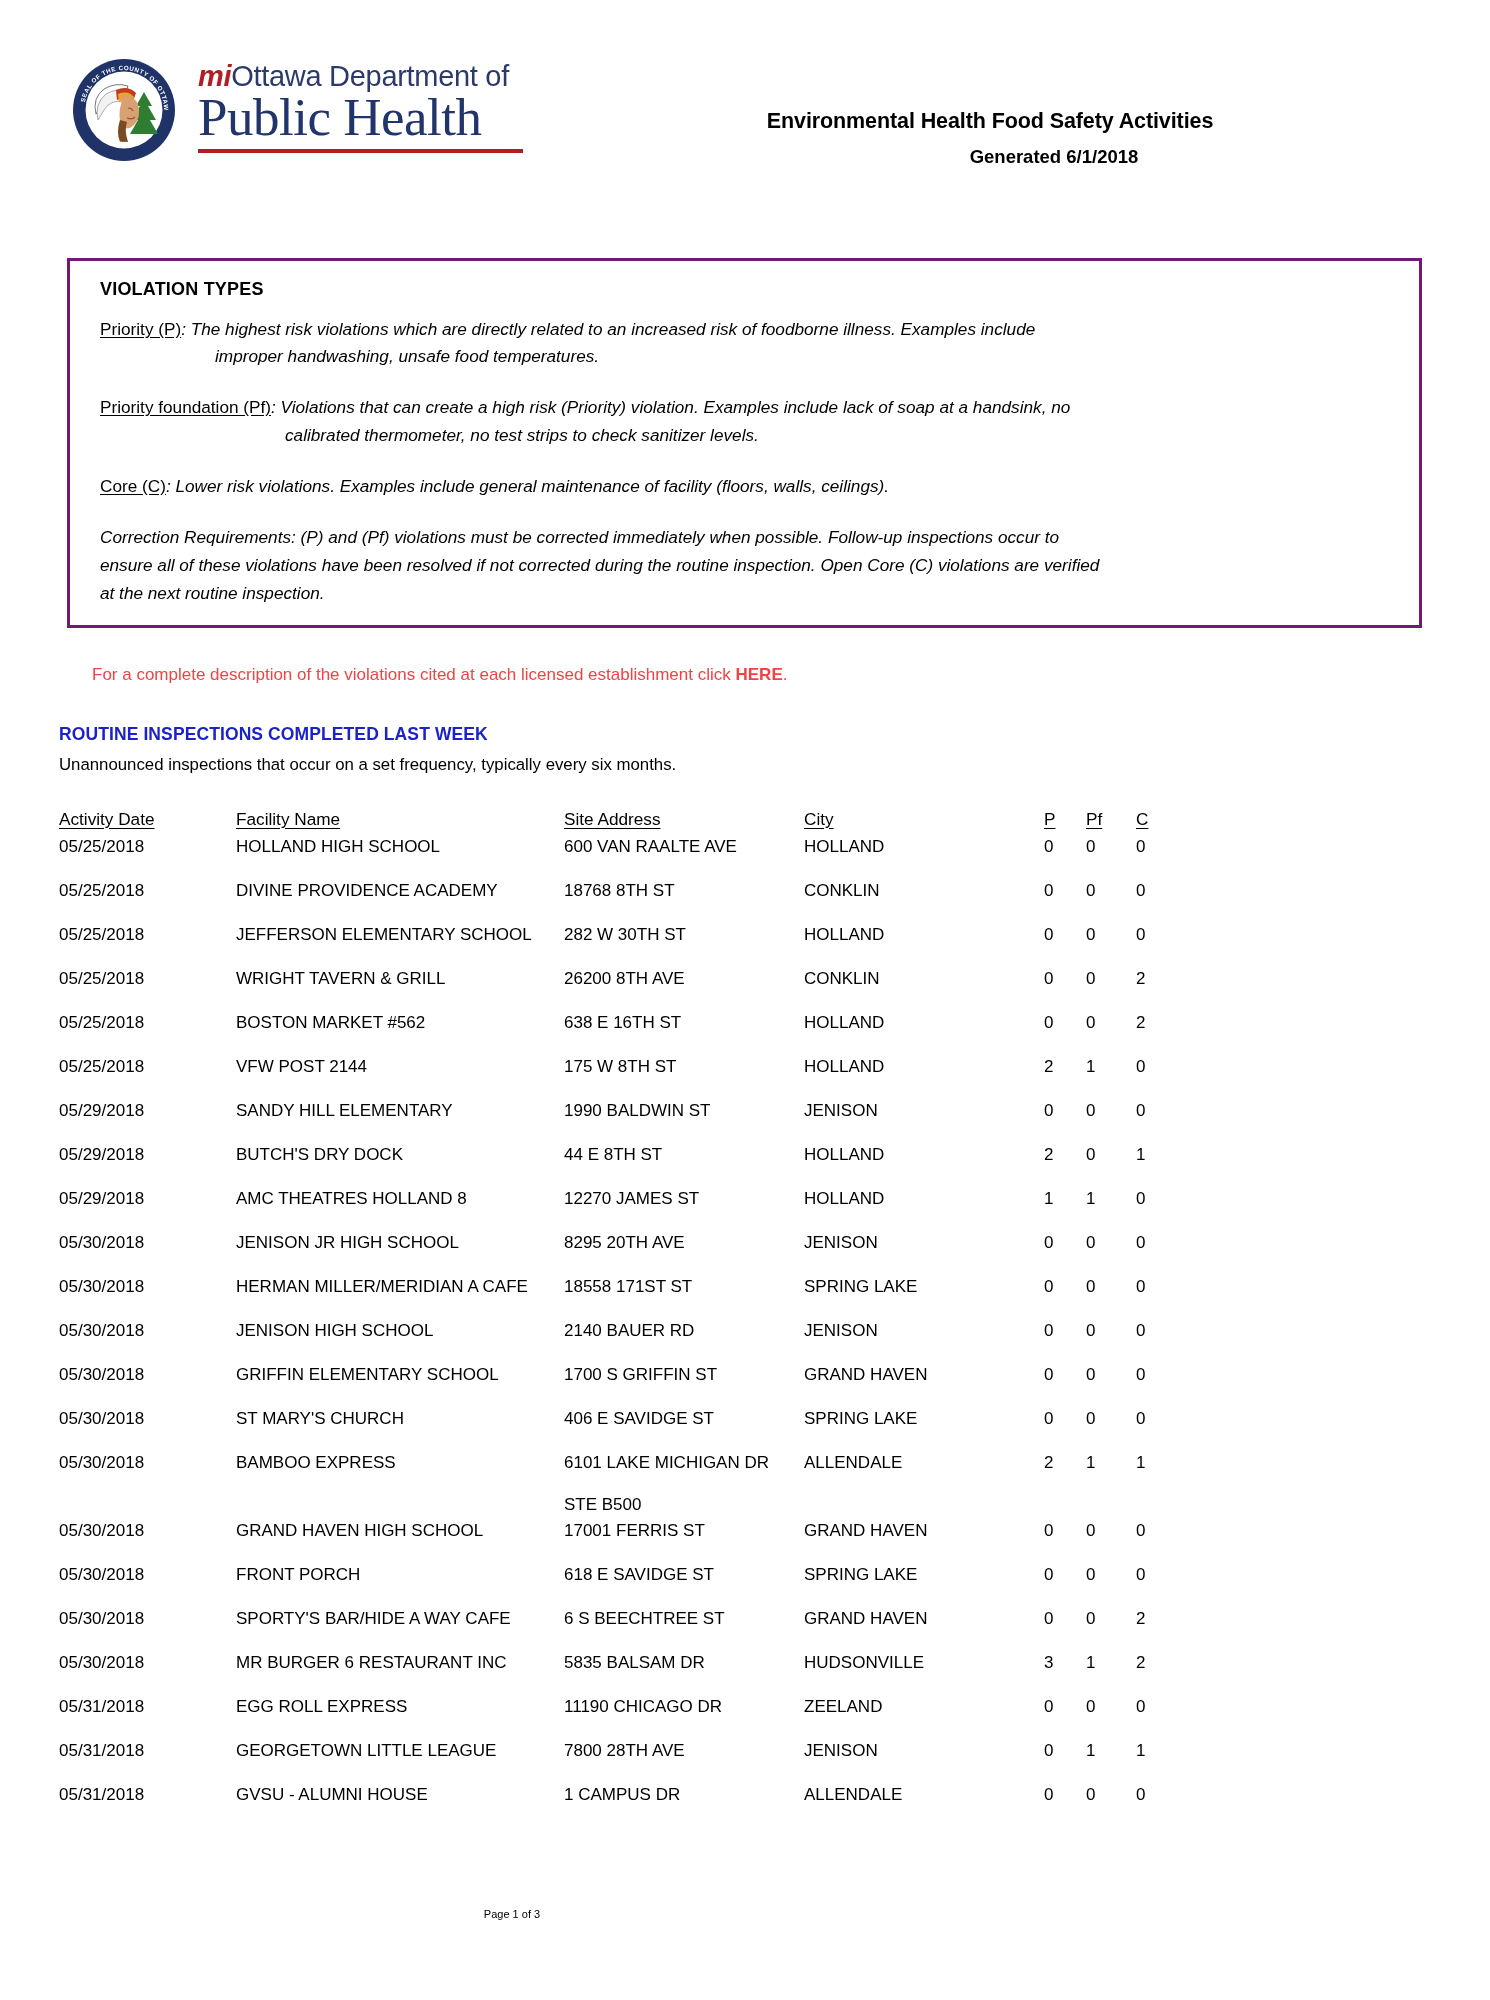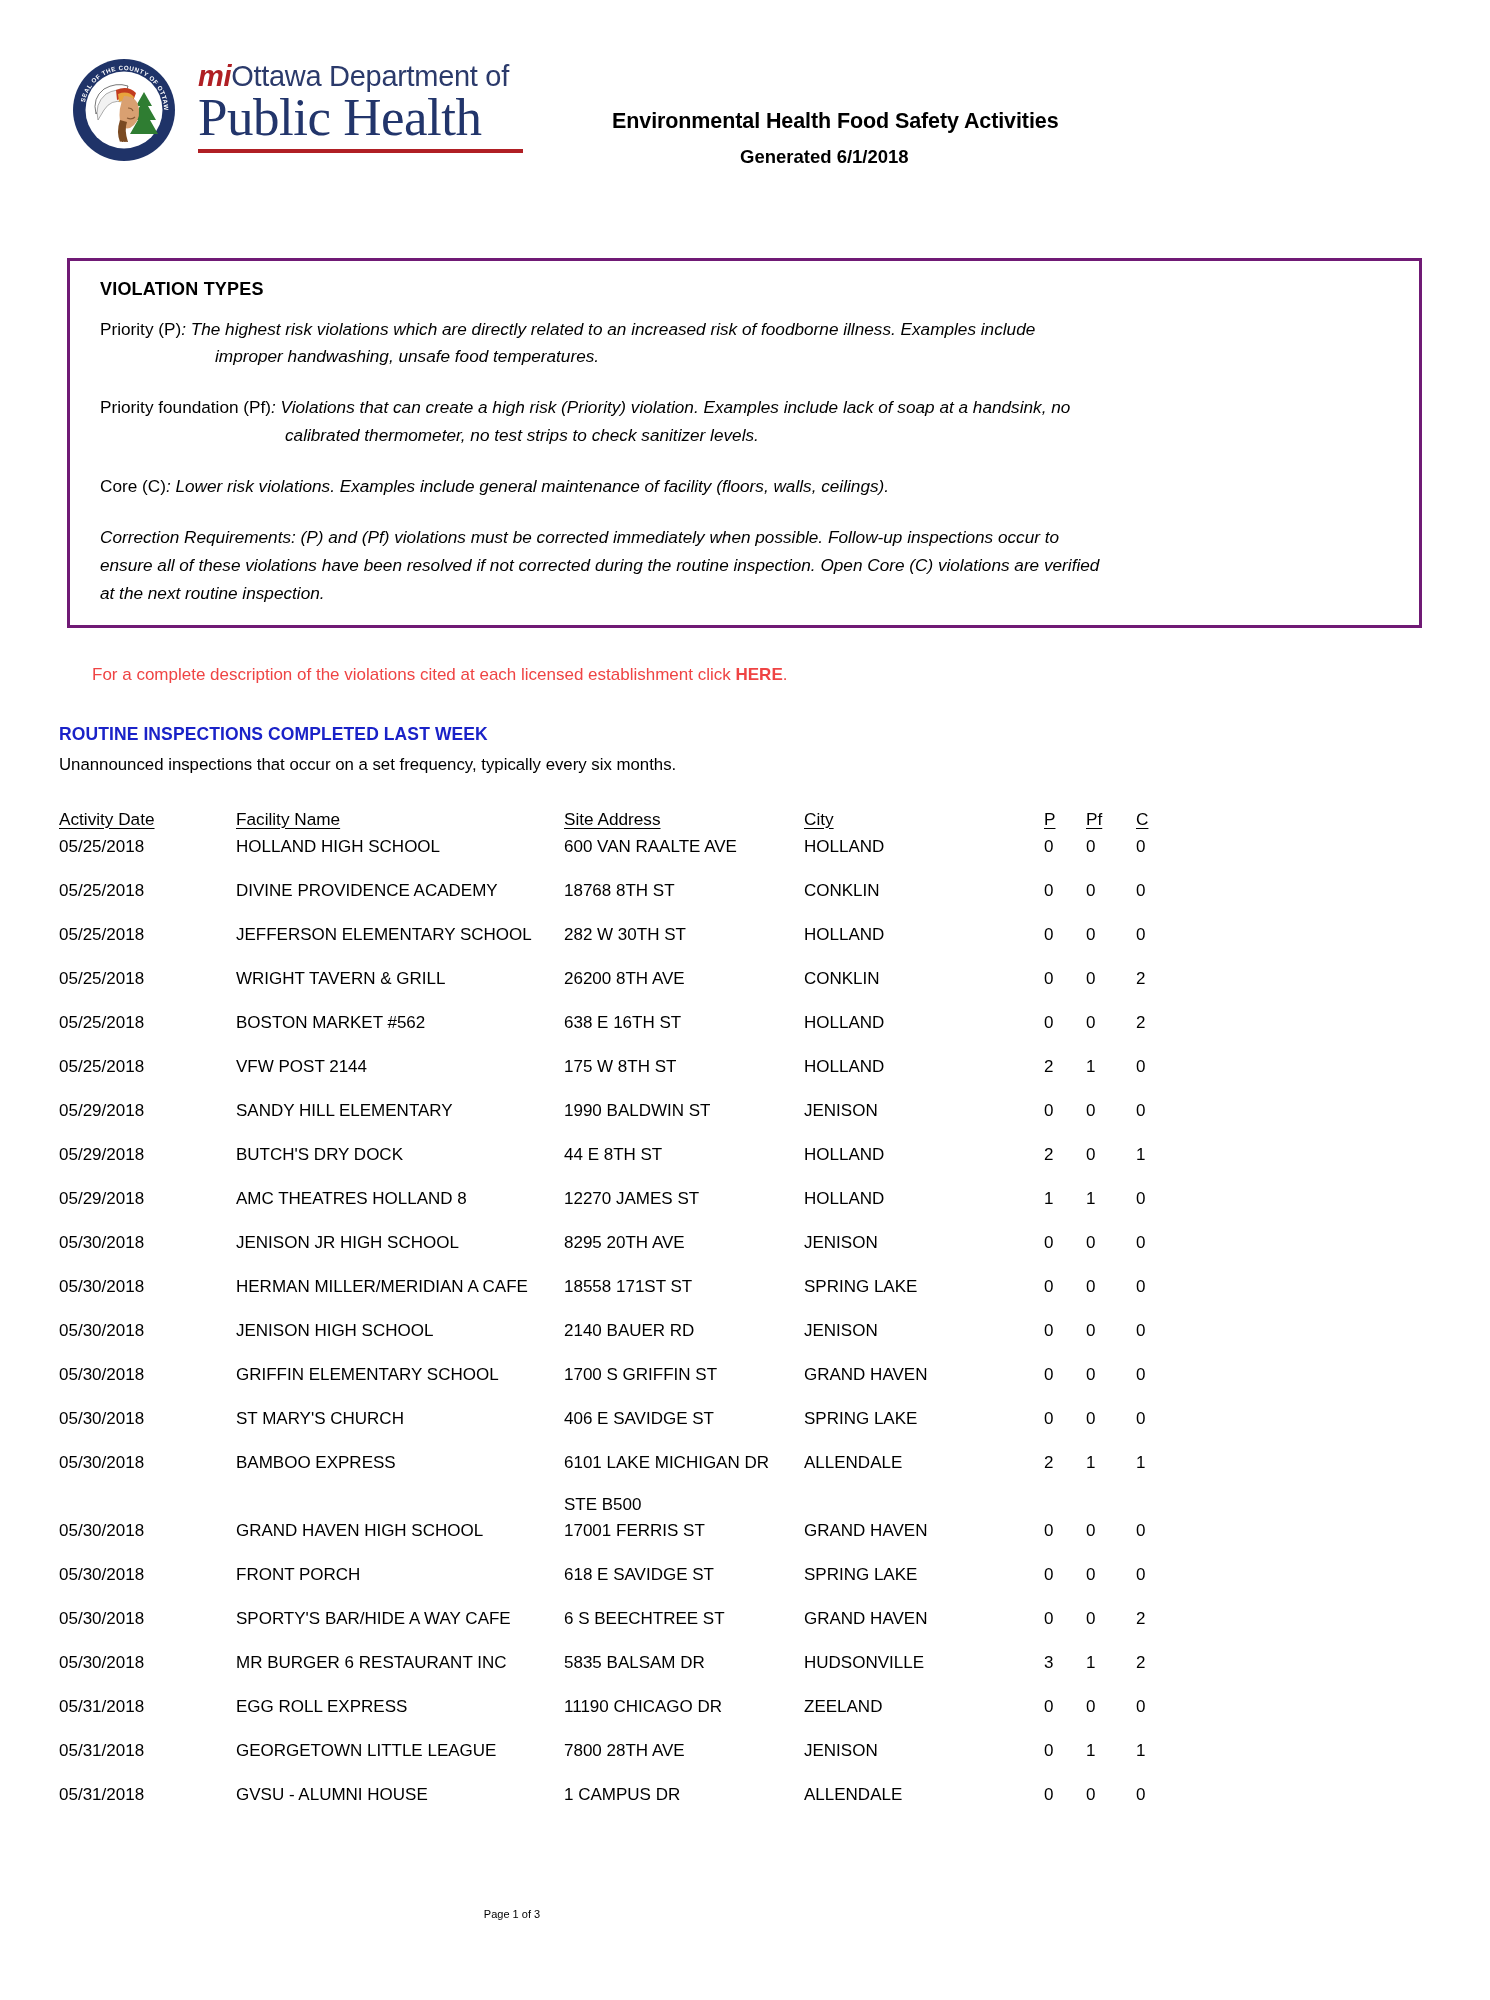--- a/index.html
+++ b/index.html
@@ -73,24 +73,24 @@
   }
   .wm-rule {
     margin-top: 4px;
     width: 325px;
     height: 4px;
     background: #b01f24;
   }
 
   .title-block {
     position: absolute;
-    left: 612px;
+    left: 640px;
     top: 108px;
     width: 700px;
-    text-align: left;
+    text-align: center;
   }
   .title-main {
     font-size: 21.5px;
     font-weight: bold;
     letter-spacing: -0.1px;
     line-height: 1.3;
     white-space: nowrap;
   }
   .title-sub {
     font-size: 18.5px;
@@ -115,20 +115,21 @@
     letter-spacing: 0.2px;
     margin-bottom: 16px;
   }
   .vb-para {
     font-size: 17.2px;
     line-height: 1.58;
     margin-bottom: 24px;
   }
   .vb-para:last-child { margin-bottom: 2px; }
   .vb-label {
+    text-decoration: underline;
     text-underline-offset: 2px;
   }
   .vb-italic { font-style: italic; }
   .vb-indent {
     display: block;
     padding-left: 115px;
     font-style: italic;
   }
   .vb-indent2 {
     display: block;

